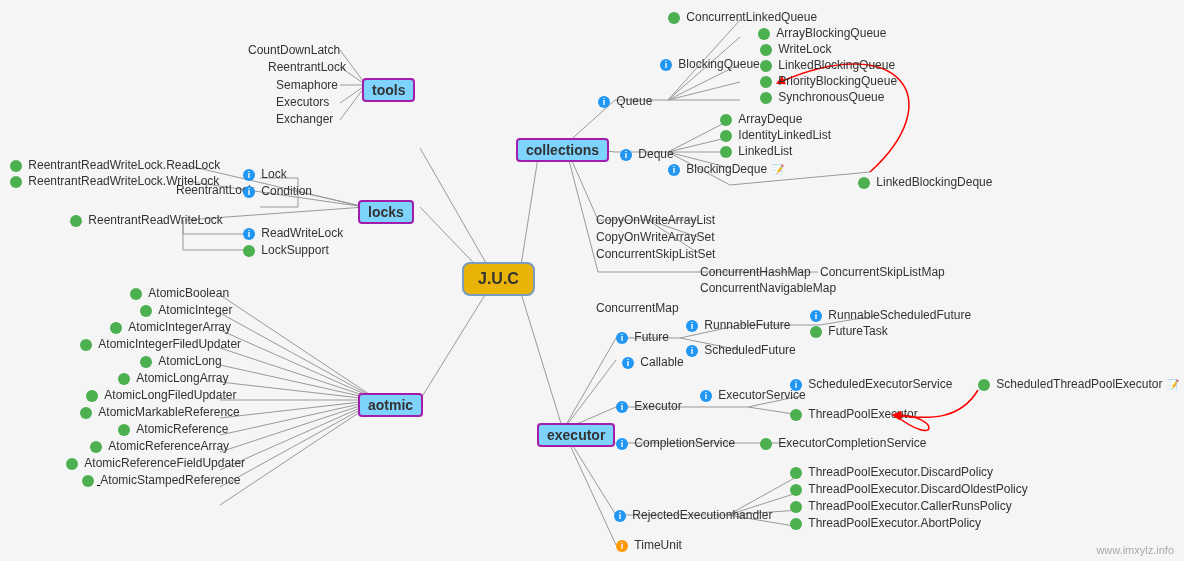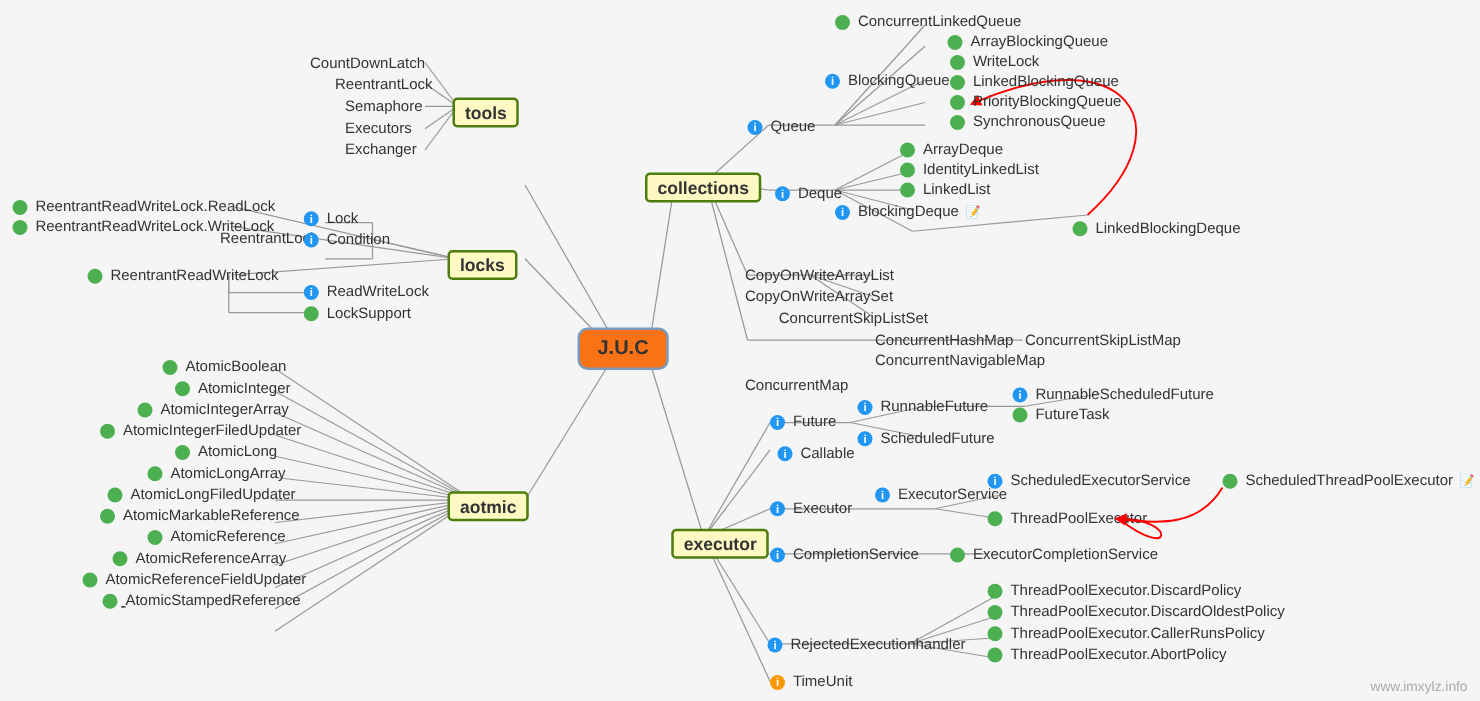--- a/index.html
+++ b/index.html
@@ -19,31 +19,31 @@
     .node-box {
       border: 1px solid #999;
       border-radius: 4px;
       padding: 2px 8px;
       background: white;
       display: inline-block;
       font-size: 12px;
       color: #333;
     }
     .node-box.center-node {
-      background: #f97316;
+      background: #eab308;
       border: 2px solid #7a9bbe;
       border-radius: 8px;
       padding: 6px 14px;
       font-size: 16px;
       font-weight: bold;
       color: #333;
     }
     .node-box.section {
-      background: #fef9c3;
-      border: 2px solid #4d7c0f;
+      background: #7dd3fc;
+      border: 2px solid #a21caf;
       font-weight: bold;
       font-size: 14px;
     }
     .node-label {
       display: inline-block;
       font-size: 12px;
       color: #333;
     }
     .icon-green {
       display: inline-block;
@@ -389,21 +389,21 @@
   <span class="icon-green"></span>
   <span class="node-label">LinkedBlockingDeque</span>
 </div>
 
 <div class="node" style="left:596px; top:213px;">
   <span class="node-label">CopyOnWriteArrayList</span>
 </div>
 <div class="node" style="left:596px; top:230px;">
   <span class="node-label">CopyOnWriteArraySet</span>
 </div>
-<div class="node" style="left:596px; top:247px;margin-left:27px;">
+<div class="node" style="left:596px; top:247px;">
   <span class="node-label">ConcurrentSkipListSet</span>
 </div>
 
 <div class="node" style="left:596px; top:265px;margin-top:36px;">
   <span class="node-label">ConcurrentMap</span>
 </div>
 <div class="node" style="left:700px; top:265px;">
   <span class="node-label">ConcurrentHashMap</span>
 </div>
 <div class="node" style="left:700px; top:281px;">

